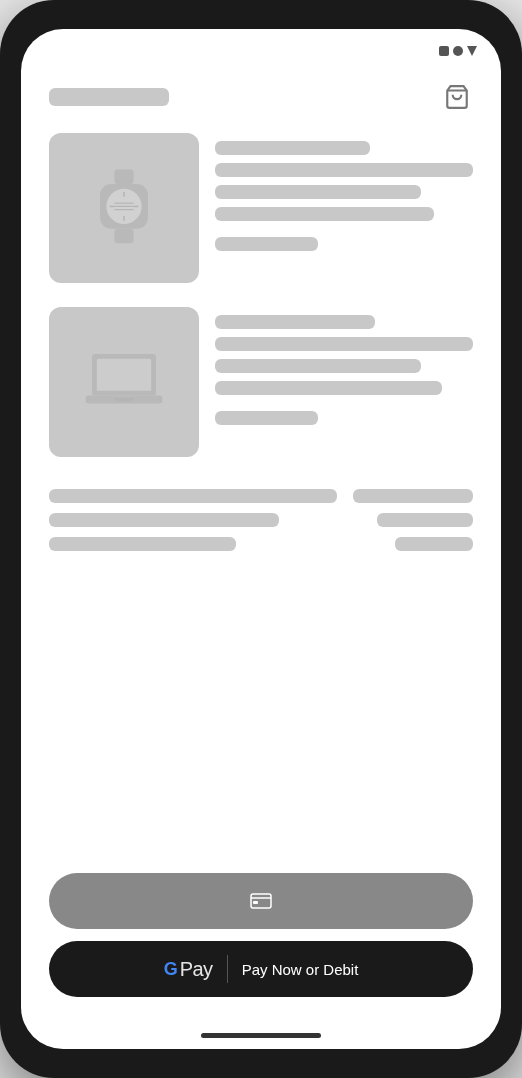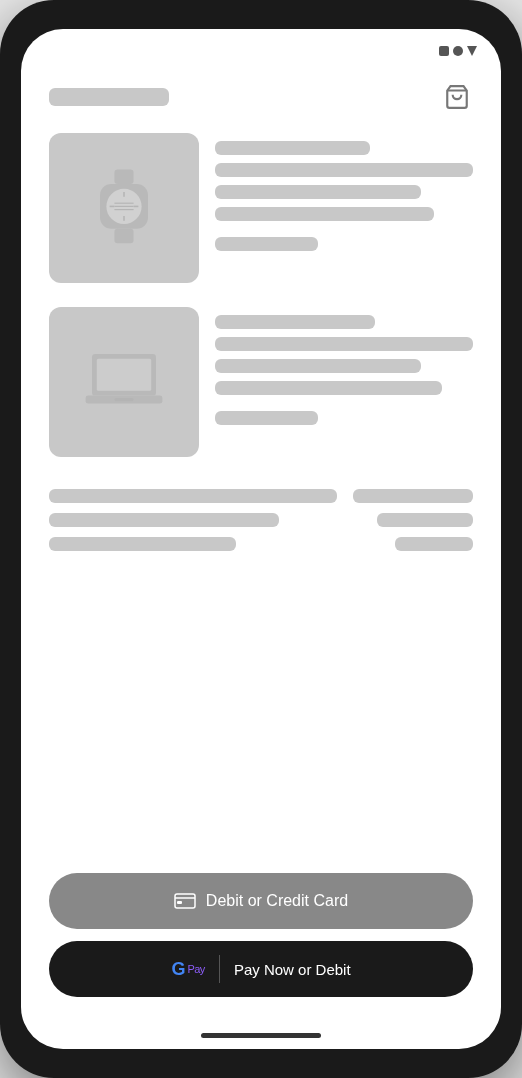--- a/index.html
+++ b/index.html
@@ -432,29 +432,28 @@
     </div>
 
     <div class="bottom-buttons">
 
       <button class="btn-debit">
         <svg class="card-icon-svg" viewBox="0 0 22 16" fill="none" xmlns="http://www.w3.org/2000/svg">
           <rect x="1" y="1" width="20" height="14" rx="2" stroke="white" stroke-width="1.5"></rect>
           <line x1="1" y1="5" x2="21" y2="5" stroke="white" stroke-width="1.5"></line>
           <rect x="3" y="8" width="5" height="3" rx="1" fill="white"></rect>
         </svg>
-        <span>Debit or Credit Card</span>
       </button>
 
       <button class="btn-gpay">
         <div class="gpay-logo">
           <span style="font-size:18px; font-weight:700;">
             <span style="color:#4285F4;">G</span>
           </span>
-          <span style="font-size:11px; font-weight:500; color:#8b5cf6; letter-spacing:-0.5px;">Pay</span>
+          <span style="font-size:20px; font-weight:500; color:#e5e5e5; letter-spacing:-0.5px;">Pay</span>
         </div>
         <div class="gpay-divider"></div>
         <span class="gpay-pay-text">Pay Now or Debit</span>
       </button>
 
     </div>
 
     <div class="home-indicator">
       <div class="home-bar"></div>
     </div>

